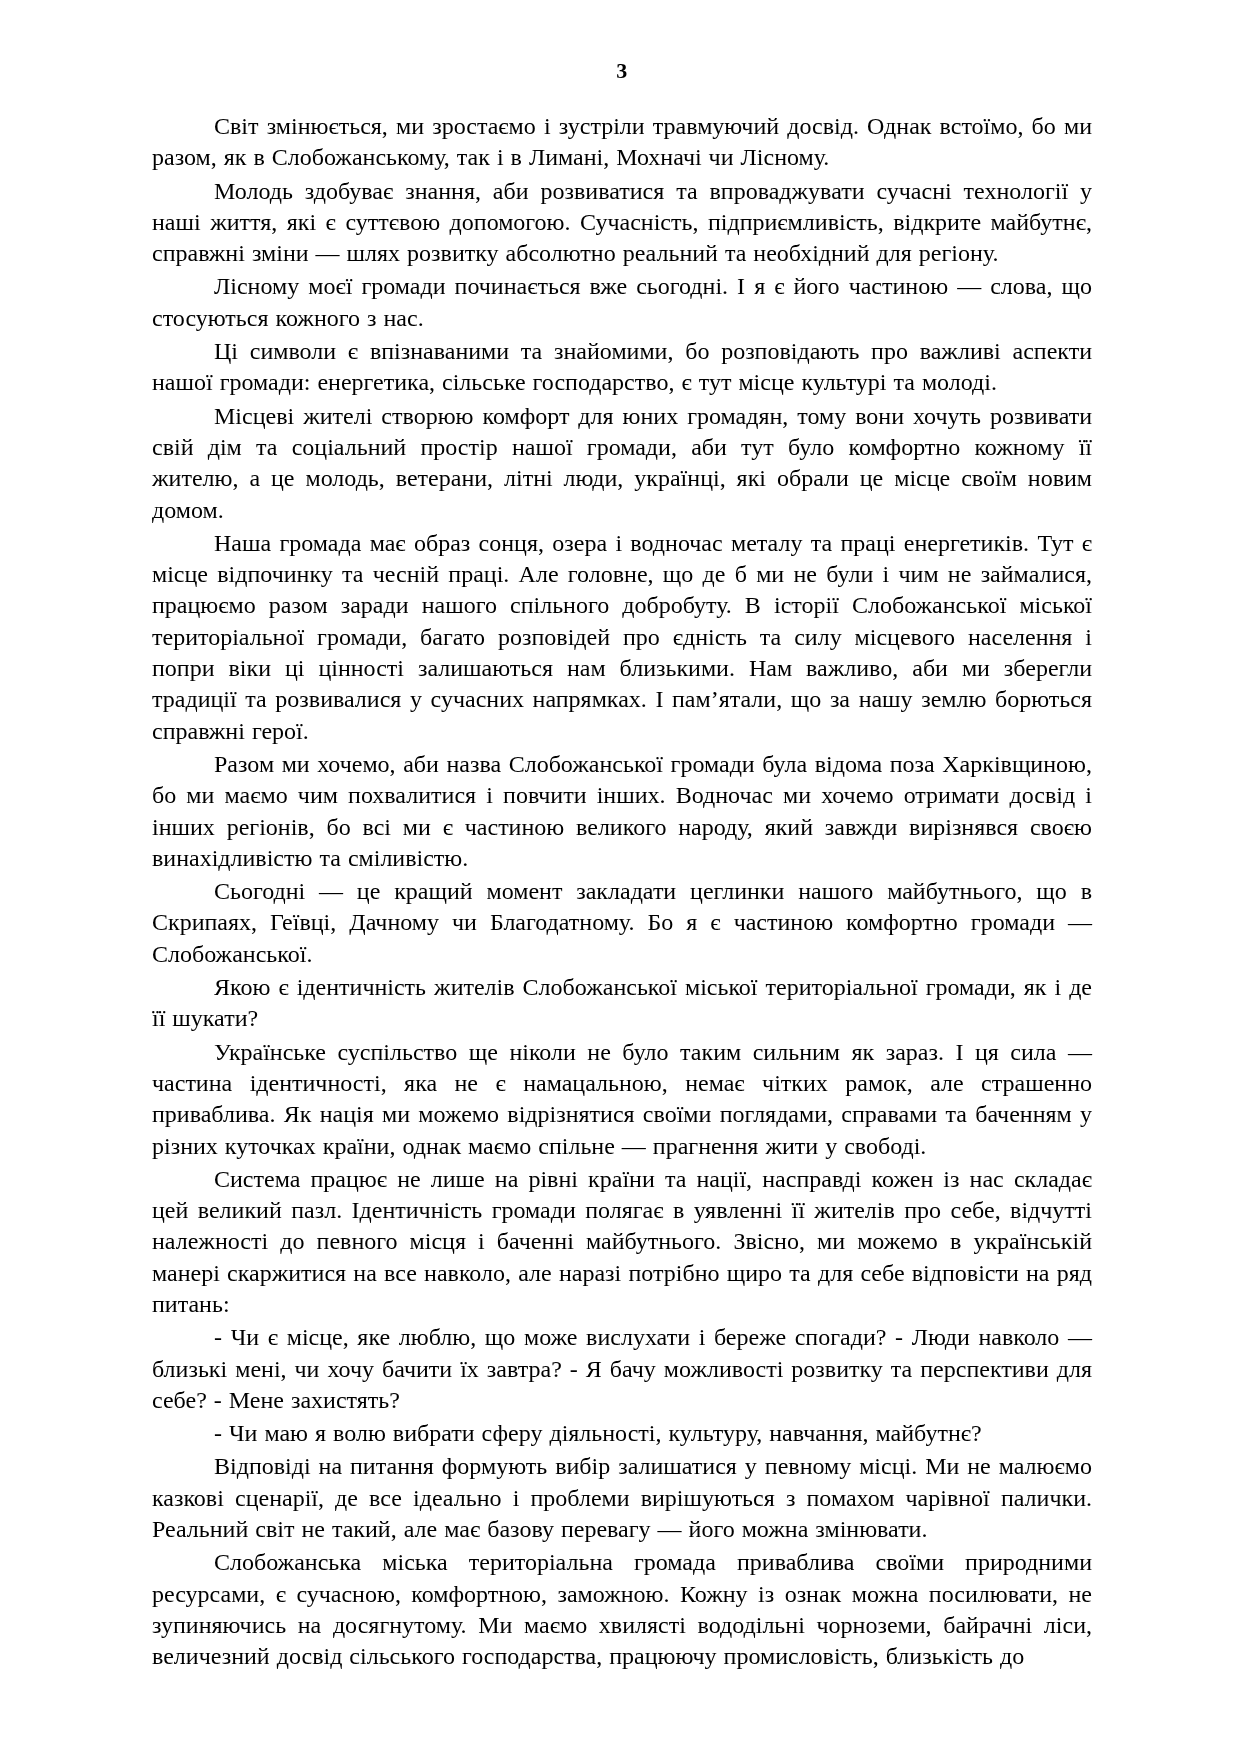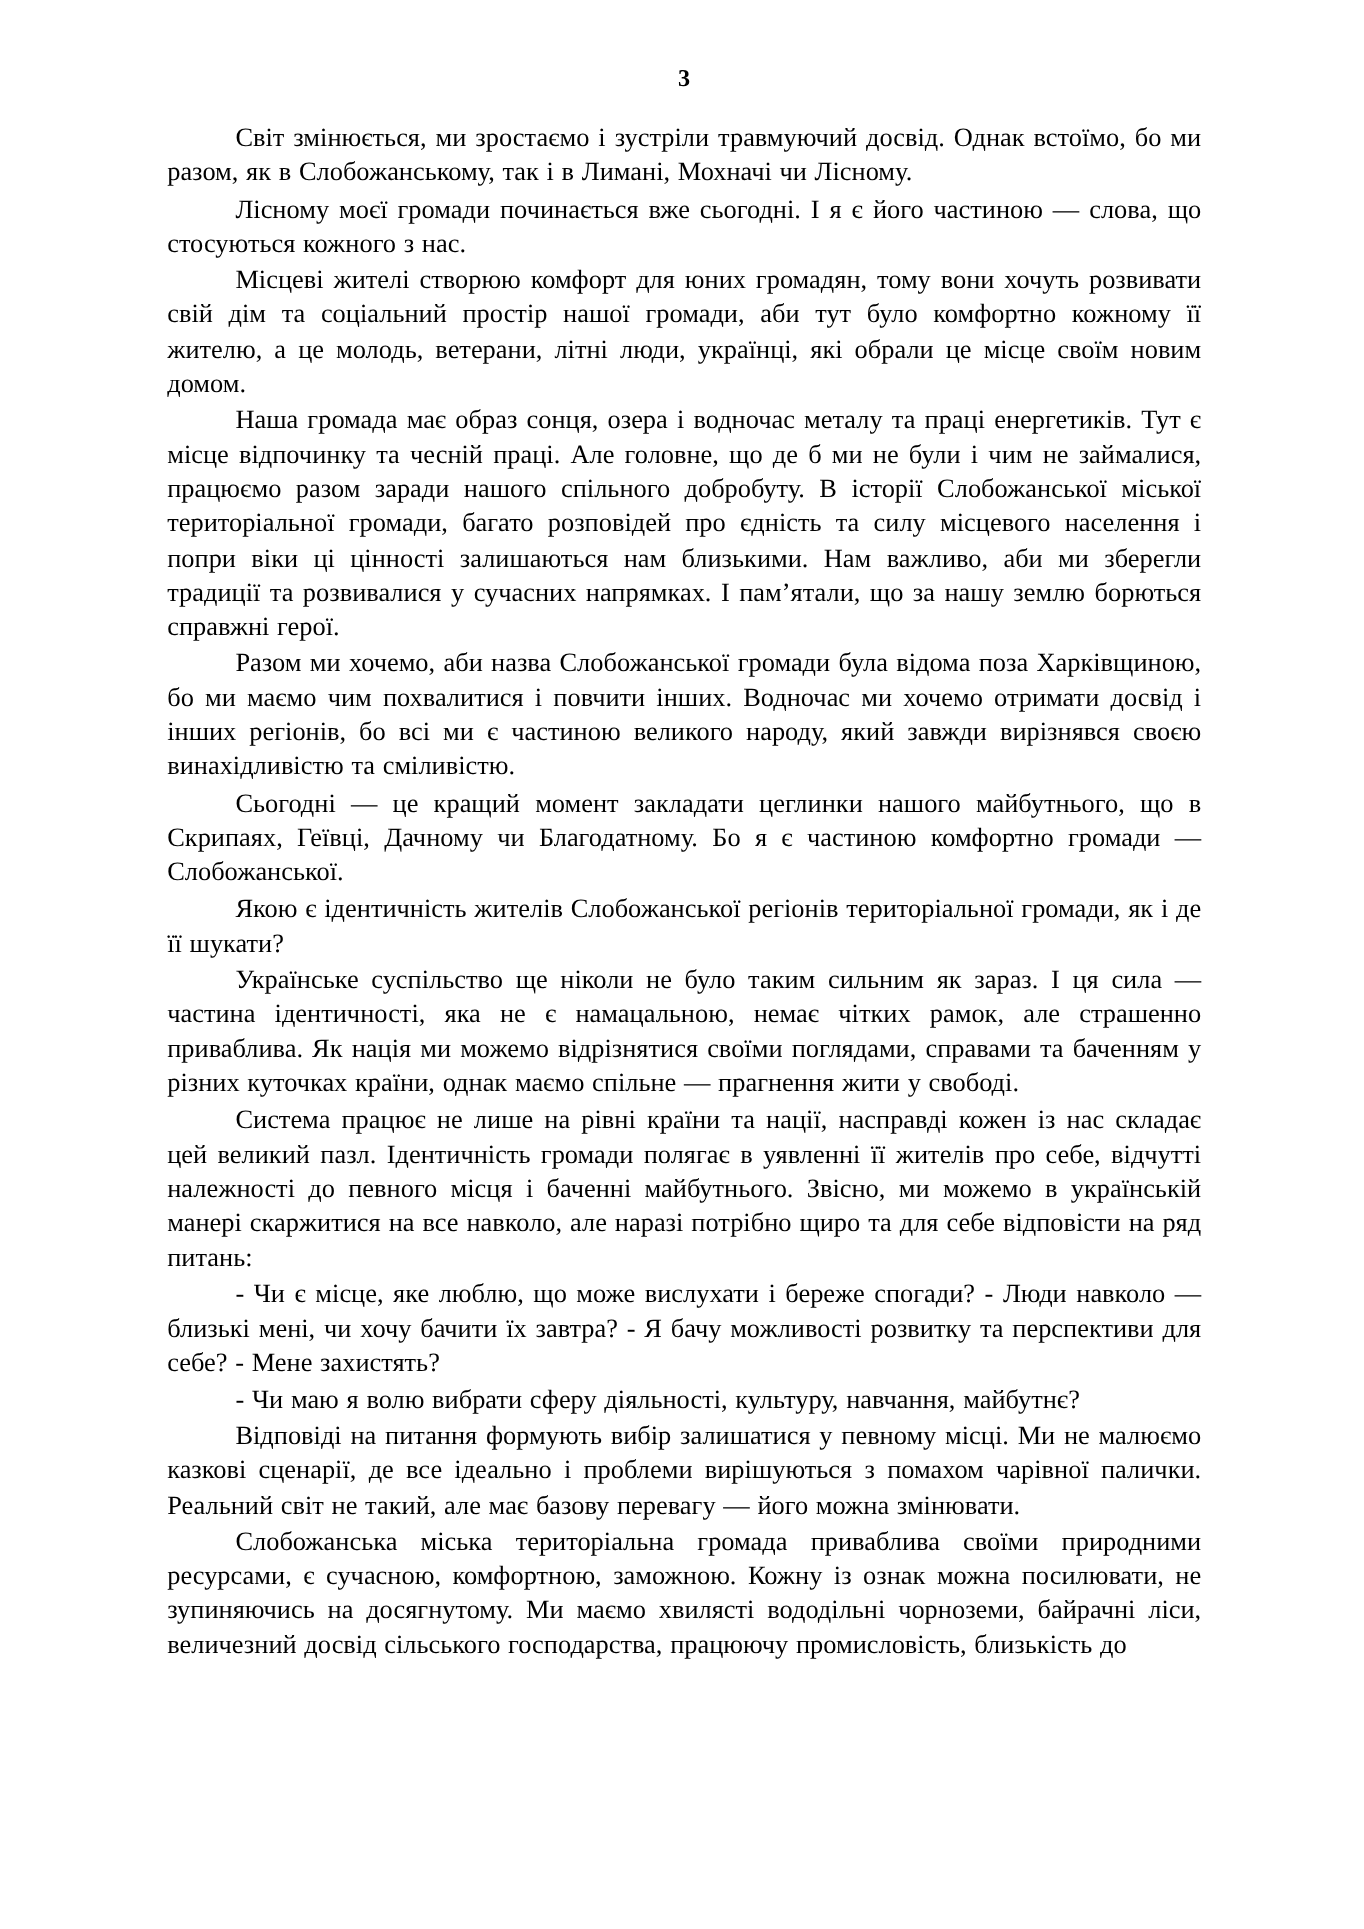--- a/index.html
+++ b/index.html
@@ -35,26 +35,28 @@
     word-spacing: 1px;
   }
 </style>
 </head>
 <body>
 
 <main class="page">
   <div class="page-number">3</div>
   <div class="body-text">
     <p>Світ змінюється, ми зростаємо і зустріли травмуючий досвід. Однак встоїмо, бо ми разом, як в Слобожанському, так і в Лимані, Мохначі чи Лісному.</p>
+    <p>Молодь здобуває знання, аби розвиватися та впроваджувати сучасні технології у наші життя, які є суттєвою допомогою. Сучасність, підприємливість, відкрите майбутнє, справжні зміни — шлях розвитку абсолютно реальний та необхідний для регіону.</p>
     <p>Лісному моєї громади починається вже сьогодні. І я є його частиною — слова, що стосуються кожного з нас.</p>
+    <p>Ці символи є впізнаваними та знайомими, бо розповідають про важливі аспекти нашої громади: енергетика, сільське господарство, є тут місце культурі та молоді.</p>
     <p>Місцеві жителі створюю комфорт для юних громадян, тому вони хочуть розвивати свій дім та соціальний простір нашої громади, аби тут було комфортно кожному її жителю, а це молодь, ветерани, літні люди, українці, які обрали це місце своїм новим домом.</p>
     <p>Наша громада має образ сонця, озера і водночас металу та праці енергетиків. Тут є місце відпочинку та чесній праці. Але головне, що де б ми не були і чим не займалися, працюємо разом заради нашого спільного добробуту. В історії Слобожанської міської територіальної громади, багато розповідей про єдність та силу місцевого населення і попри віки ці цінності залишаються нам близькими. Нам важливо, аби ми зберегли традиції та розвивалися у сучасних напрямках. І пам’ятали, що за нашу землю борються справжні герої.</p>
     <p>Разом ми хочемо, аби назва Слобожанської громади була відома поза Харківщиною, бо ми маємо чим похвалитися і повчити інших. Водночас ми хочемо отримати досвід і інших регіонів, бо всі ми є частиною великого народу, який завжди вирізнявся своєю винахідливістю та сміливістю.</p>
     <p>Сьогодні — це кращий момент закладати цеглинки нашого майбутнього, що в Скрипаях, Геївці, Дачному чи Благодатному. Бо я є частиною комфортно громади — Слобожанської.</p>
-    <p>Якою є ідентичність жителів Слобожанської регіонів територіальної громади, як і де її шукати?</p>
+    <p>Якою є ідентичність жителів Слобожанської міської територіальної громади, як і де її шукати?</p>
     <p>Українське суспільство ще ніколи не було таким сильним як зараз. І ця сила — частина ідентичності, яка не є намацальною, немає чітких рамок, але страшенно приваблива. Як нація ми можемо відрізнятися своїми поглядами, справами та баченням у різних куточках країни, однак маємо спільне — прагнення жити у свободі.</p>
     <p>Система працює не лише на рівні країни та нації, насправді кожен із нас складає цей великий пазл. Ідентичність громади полягає в уявленні її жителів про себе, відчутті належності до певного місця і баченні майбутнього. Звісно, ми можемо в українській манері скаржитися на все навколо, але наразі потрібно щиро та для себе відповісти на ряд питань:</p>
     <p>- Чи є місце, яке люблю, що може вислухати і береже спогади? - Люди навколо — близькі мені, чи хочу бачити їх завтра? - Я бачу можливості розвитку та перспективи для себе? - Мене захистять?</p>
     <p>- Чи маю я волю вибрати сферу діяльності, культуру, навчання, майбутнє?</p>
     <p>Відповіді на питання формують вибір залишатися у певному місці. Ми не малюємо казкові сценарії, де все ідеально і проблеми вирішуються з помахом чарівної палички. Реальний світ не такий, але має базову перевагу — його можна змінювати.</p>
     <p>Слобожанська міська територіальна громада приваблива своїми природними ресурсами, є сучасною, комфортною, заможною. Кожну із ознак можна посилювати, не зупиняючись на досягнутому. Ми маємо хвилясті вододільні чорноземи, байрачні ліси, величезний досвід сільського господарства, працюючу промисловість, близькість до</p>
   </div>
 </main>
 
 </body></html>

